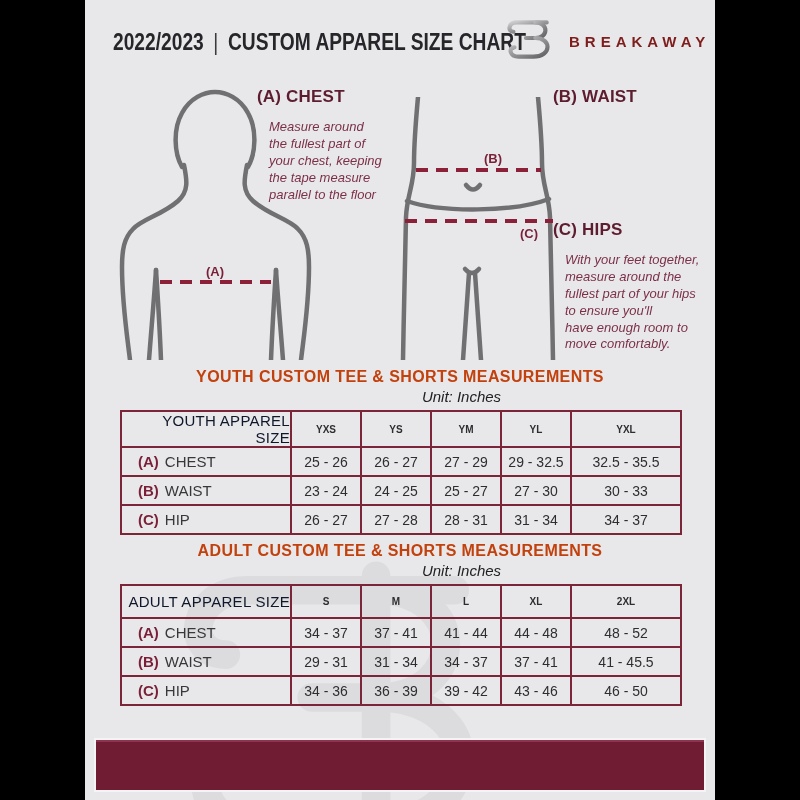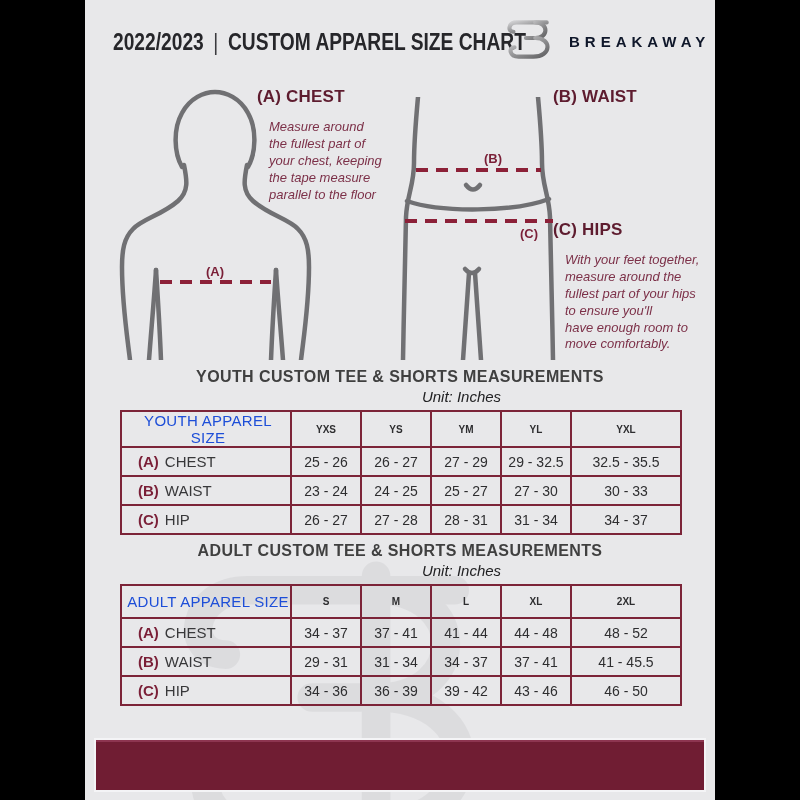--- a/index.html
+++ b/index.html
@@ -18,21 +18,21 @@
   .hdr-title {
     position:absolute; left:28px; top:28px;
     font-size:24px; font-weight:bold; color:#26262a;
     white-space:nowrap; letter-spacing:0px;
     transform:scaleX(0.80); transform-origin:left center;
   }
   .hdr-title .divider { margin:0 12px; font-weight:normal; color:#3a3a3e; }
   .logo-svg { position:absolute; left:416px; top:15px; width:54px; height:46px; }
   .brand-name {
     position:absolute; left:484px; top:33px;
-    font-size:15px; font-weight:bold; color:#0f172a; letter-spacing:5px;
+    font-size:15px; font-weight:bold; color:#7f1d1d; letter-spacing:5px;
     white-space:nowrap;
   }
 
   
   .diagrams { position:absolute; left:0; top:85px; width:630px; height:280px; }
   .fig { position:absolute; }
   .fig-torso { left:33px; top:0; }
   .fig-lower { left:308px; top:12px; }
 
   .guide-block { position:absolute; }
@@ -44,21 +44,21 @@
     font-size:13px; font-style:italic; color:#7c3048; line-height:1.3;
     margin:12px; white-space:pre-line;
   }
   .gb-chest { left:172px; top:2px;  width:140px; }
   .gb-waist { left:468px; top:2px;  width:154px; }
   .gb-hips  { left:468px; top:135px; width:160px; }
 
   
   .section-title {
     position:absolute; left:0; width:630px; text-align:center;
-    font-size:16px; font-weight:bold; color:#404040; letter-spacing:0.4px;
+    font-size:16px; font-weight:bold; color:#c2410c; letter-spacing:0.4px;
   }
   .section-unit {
     position:absolute; left:0; width:753px; text-align:center;
     font-size:15px; font-style:italic; color:#212123;
   }
   .yt-title { top:368px; } .yt-unit { top:388px; }
   .at-title { top:542px; } .at-unit { top:562px; }
 
   
   table.size-table {
@@ -68,22 +68,22 @@
   .youth-table { top:410px; }
   .adult-table { top:584px;border-radius:11px; }
   .size-table th, .size-table td {
     border:2px solid #7c2438; text-align:center;
     color:#2e2e30; font-size:14px; padding:0;
   }
   .size-table thead tr { height:33px; }
   .size-table tbody tr { height:29px; }
   .size-table th { font-size:10px; font-weight:bold; }
   .size-table th.label-col {
-    font-weight:normal; font-size:15px; color:#1d4ed8;
-    text-align:center; padding-left:4px; letter-spacing:0.3px;
+    font-weight:normal; font-size:15px; color:#0f172a;
+    text-align:right; padding-left:4px; letter-spacing:0.3px;
   }
   .size-table td.label-col { text-align:left; padding-left:16px; font-size:15px; color:#38383a; }
   .size-table td.label-col .pfx { color:#7a1f37; font-weight:bold; margin-right:6px; }
 
   
   .watermark { position:absolute; left:55px; top:540px; width:372px; height:315px; opacity:0.09; }
   .footer-bar {
     position:absolute; left:11px; top:740px; width:608px; height:50px;
     background:#701d33; border-top:2px solid #8d3550;
     box-shadow:0 0 0 2px #f4f4f6;

